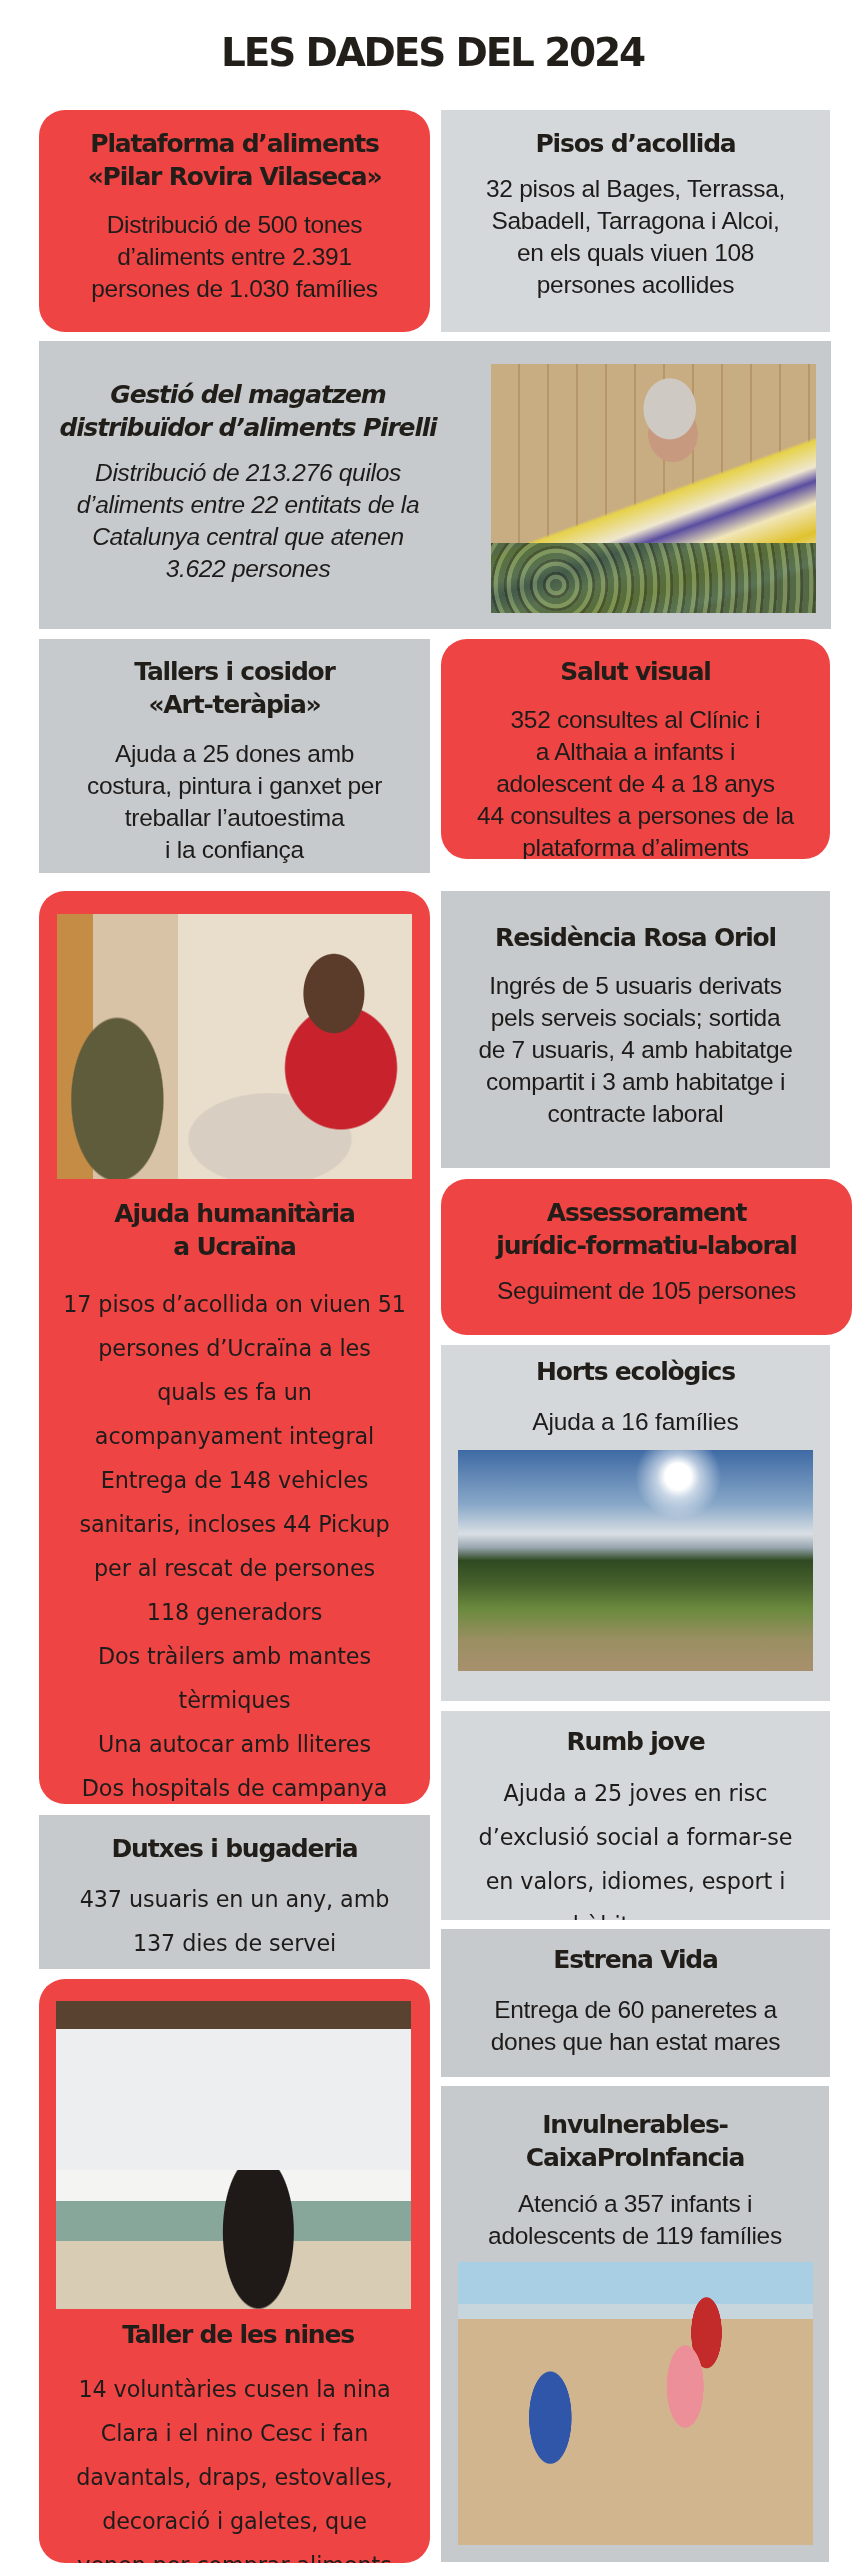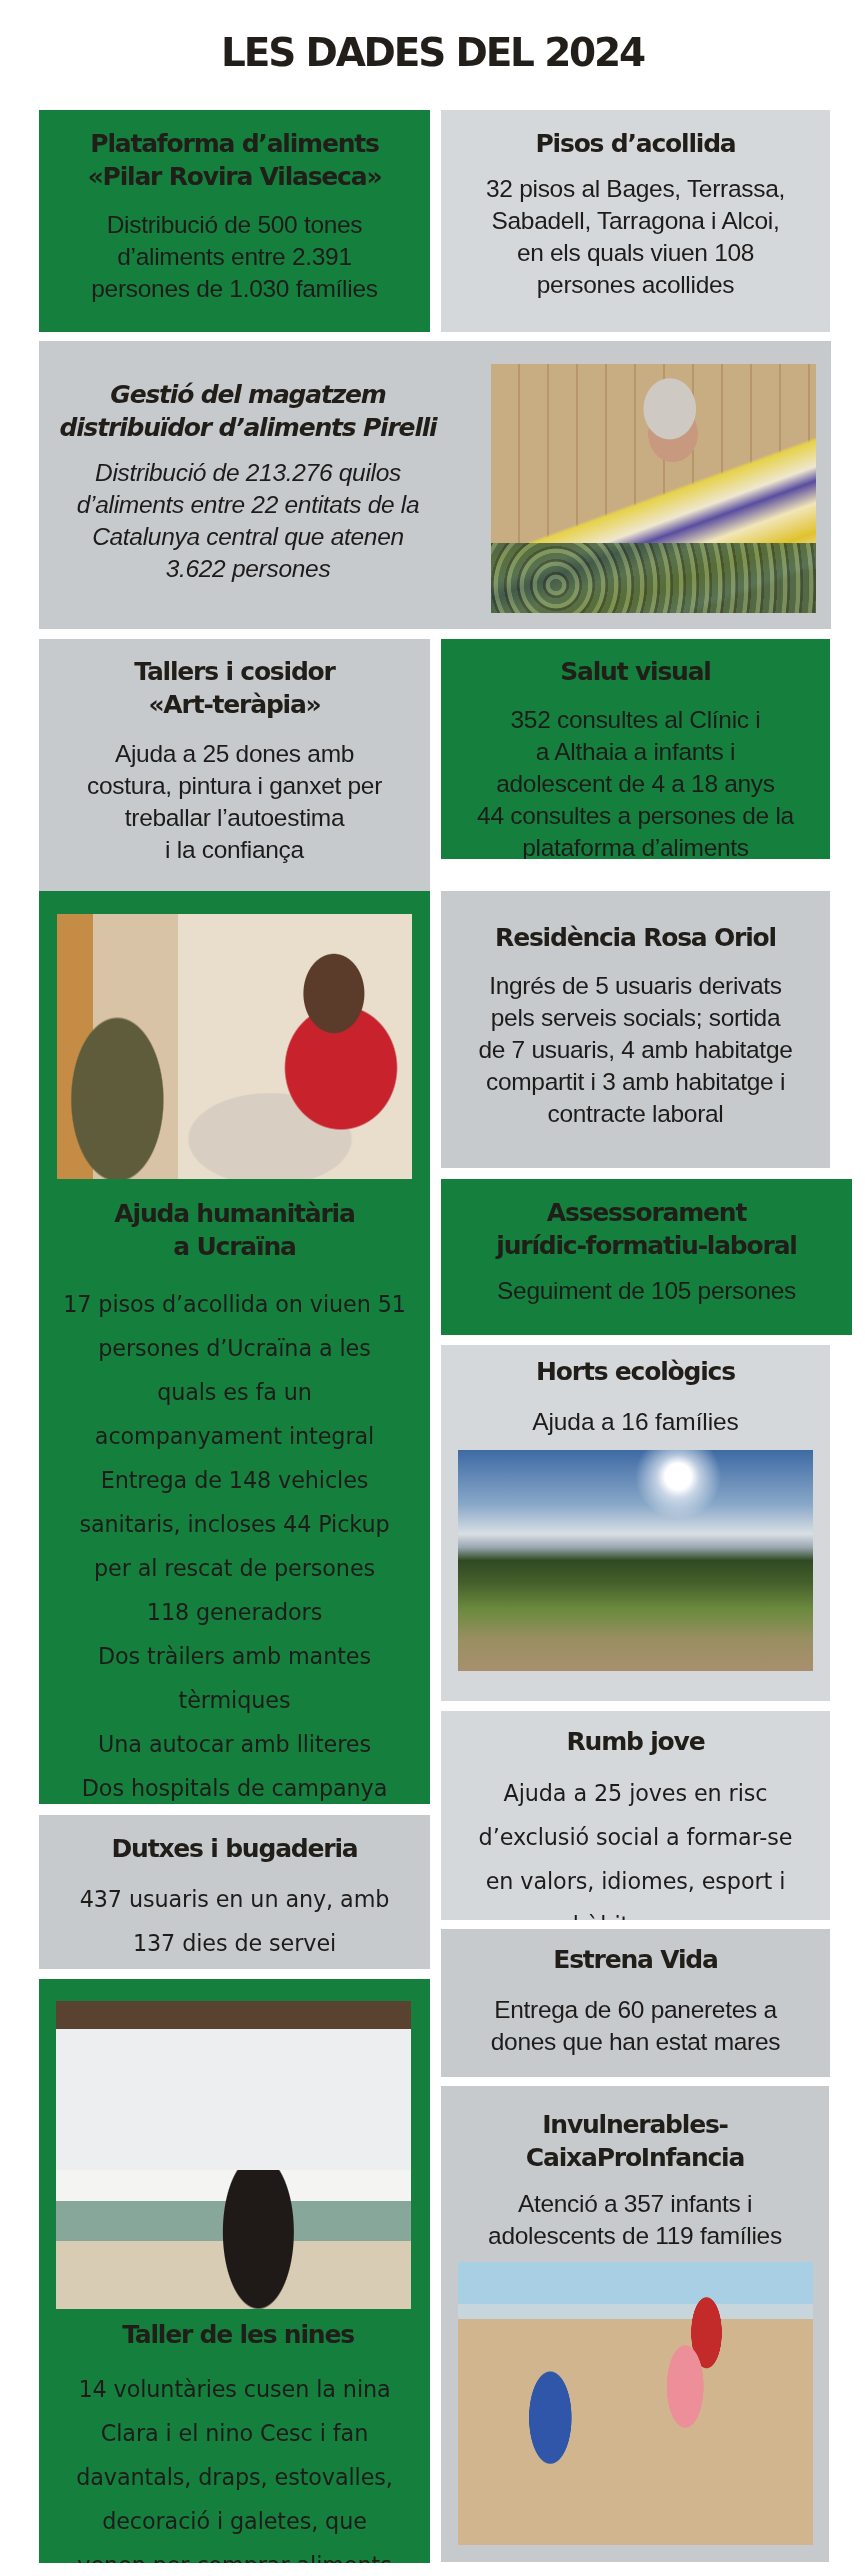--- a/index.html
+++ b/index.html
@@ -20,21 +20,21 @@
     font-weight: bold;
     font-size: 39px;
     letter-spacing: -2.2px;
     color: #221e1a;
   }
   .box {
     position: absolute;
     text-align: center;
     overflow: hidden;
   }
-  .light { background: #15803d; }
+  .light { background: #ef4444; border-radius: 26px; }
   .mid   { background: #d5d8db; }
   .dark  { background: #c7cacd; }
 
   .box h2 {
     font-family: "DejaVu Sans", sans-serif;
     font-weight: bold;
     font-size: 25px;
     line-height: 33px;
     letter-spacing: -1.2px;
     color: #211d19;
@@ -123,21 +123,21 @@
     <h2 style="white-space:pre-line;">Gestió del magatzem
 distribuïdor d’aliments Pirelli</h2>
     <p style="margin-top:13px;">Distribució de 213.276 quilos
 d’aliments entre 22 entitats de la
 Catalunya central que atenen
 3.622 persones</p>
   </div>
   <div class="photo ph-warehouse" style="left:452px; top:23px; width:325px; height:249px;"></div>
 </section>
 
-<section class="box dark" style="left:39px; top:639px; width:391px; height:274px; padding-top:16px;">
+<section class="box dark" style="left:39px; top:639px; width:391px; height:234px; padding-top:16px;">
   <h2 style="white-space:pre-line;">Tallers i cosidor
 «Art-teràpia»</h2>
   <p style="margin-top:17.3px;">Ajuda a 25 dones amb
 costura, pintura i ganxet per
 treballar l’autoestima
 i la confiança</p>
 </section>
 
 <section class="box light" style="left:441px; top:639px; width:389px; height:220px; padding-top:16px;">
   <h2 style="white-space:pre-line;">Salut visual</h2>

